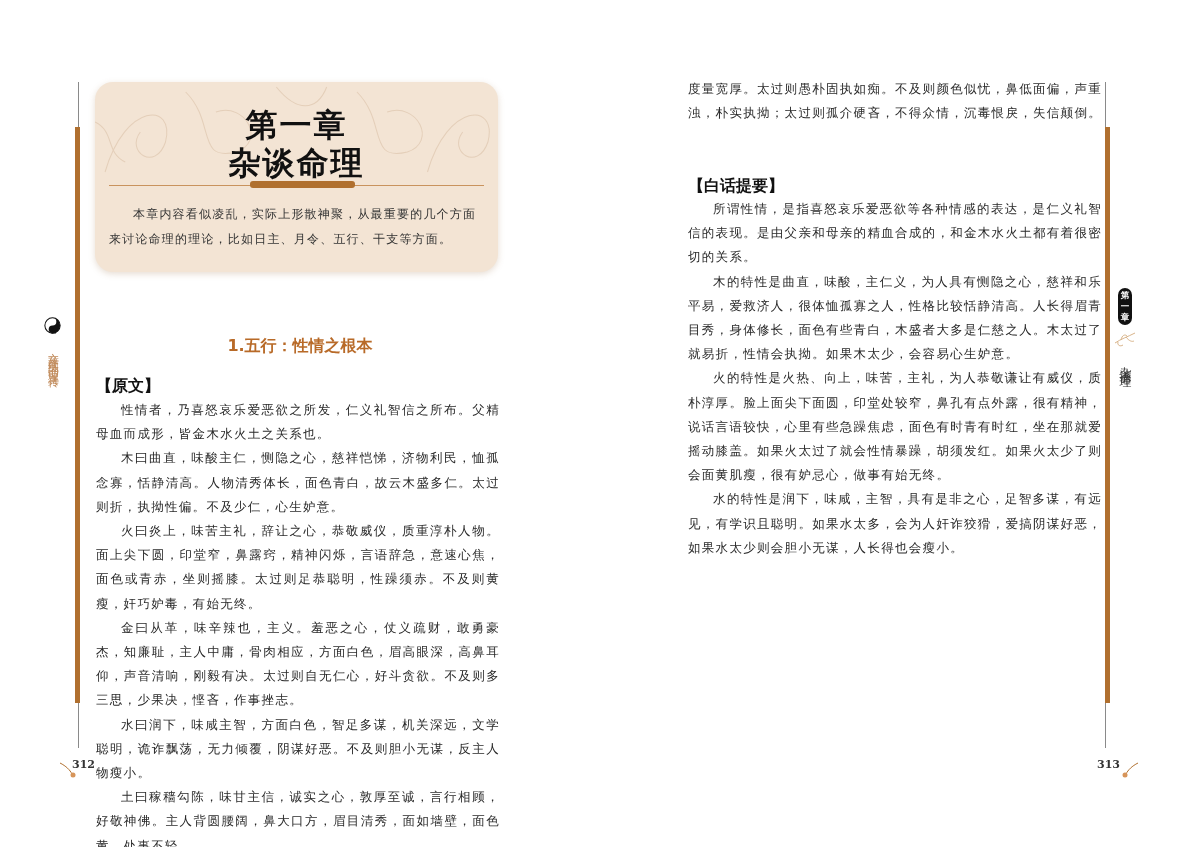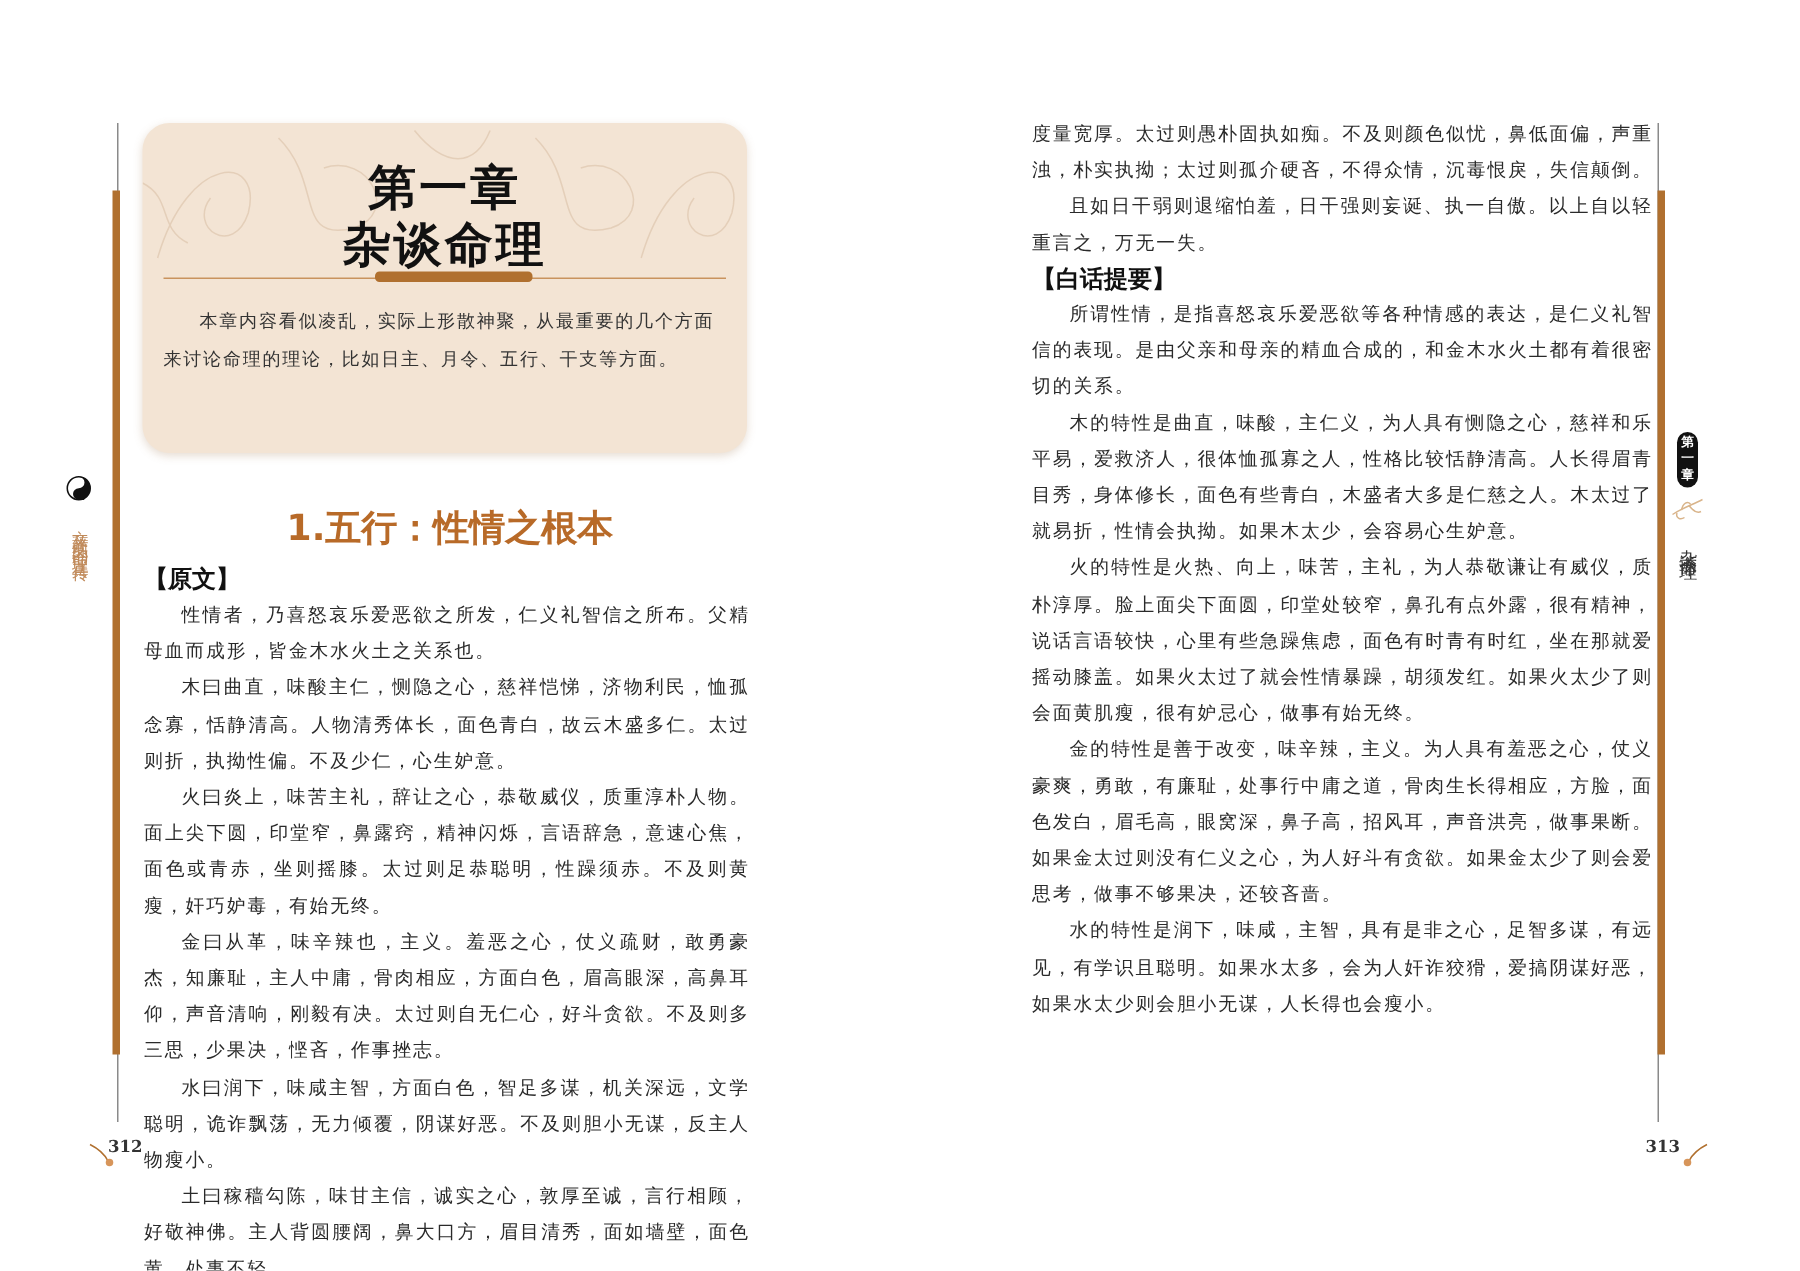--- a/index.html
+++ b/index.html
@@ -9,21 +9,21 @@
   }
   .page { position:absolute; top:0; height:847px; }
   .page-left { left:0; width:600px; }
   .page-right { left:600px; width:600px; }
 
   .rule-gray { position:absolute; width:1px; background:#8a8a8a; }
   .rule-brown { position:absolute; width:5px; background:#b0702f; }
 
   
   .chapter-box {
-    position:absolute; left:95px; top:82px; width:403px; height:220px;
+    position:absolute; left:95px; top:82px; width:403px; height:190px;
     background:#f3e4d4; border-radius:18px;
     box-shadow: 0 2px 6px rgba(160,120,80,0.25);
     overflow:hidden;
   }
   .chapter-box .pattern {
     position:absolute; left:0; top:0; width:100%; height:105px; opacity:0.35;
   }
   .chapter-num, .chapter-title {
     position:absolute; left:0; width:100%; text-align:center;
     font-family:"DejaVu Serif", serif; font-weight:bold; color:#111;
@@ -40,21 +40,21 @@
 
   .side-tab-left { position:absolute; left:42px; top:313px; width:20px; text-align:center; }
   .vol-label { font-size:11px; font-weight:bold; color:#222; line-height:12px; writing-mode:vertical-rl; margin:0 auto; }
   .yinyang { width:17px; height:17px; margin:4px auto; }
   .vertical-text {
     writing-mode:vertical-rl; font-size:11px; color:#c08a5a; letter-spacing:3px; margin:2px auto 0;
   }
 
   .section-title {
     position:absolute; left:0; width:100%; text-align:center; top:336px;
-    font-family:"DejaVu Sans", sans-serif; font-weight:bold; font-size:24px; color:#b86a28;
+    font-family:"DejaVu Sans", sans-serif; font-weight:bold; font-size:16px; color:#b86a28;
   }
   .label-heading {
     position:absolute; font-family:"DejaVu Sans", sans-serif; font-weight:bold; font-size:16px; color:#111;
   }
   .body-text {
     position:absolute; font-size:12.5px; line-height:24.2px; color:#2a2a2a; letter-spacing:1.3px;
   }
   .body-text p { margin:0; text-indent:2em; text-align:justify; }
   .body-text p.no-indent { text-indent:0; }
 
@@ -128,30 +128,28 @@
   </svg>
   <div class="page-number" style="left:72px; top:758px;">312</div>
 </div>
 
 <div class="page page-right">
   <div class="rule-gray" style="left:505px; top:82px; height:666px;"></div>
   <div class="rule-brown" style="left:505px; top:127px; height:576px;"></div>
 
   <div class="body-text" style="left:88px; top:77px; width:414px;">
     <p class="no-indent">度量宽厚。太过则愚朴固执如痴。不及则颜色似忧，鼻低面偏，声重浊，朴实执拗；太过则孤介硬吝，不得众情，沉毒恨戾，失信颠倒。</p>
-    <p>且如日干弱则退缩怕羞，日干强则妄诞、执一自傲。以上自以轻重言之，万无一失。</p>
   </div>
 
   <div class="label-heading" style="left:88px; top:176px;">【白话提要】</div>
 
   <div class="body-text" style="left:88px; top:197px; width:414px;">
     <p>所谓性情，是指喜怒哀乐爱恶欲等各种情感的表达，是仁义礼智信的表现。是由父亲和母亲的精血合成的，和金木水火土都有着很密切的关系。</p>
     <p>木的特性是曲直，味酸，主仁义，为人具有恻隐之心，慈祥和乐平易，爱救济人，很体恤孤寡之人，性格比较恬静清高。人长得眉青目秀，身体修长，面色有些青白，木盛者大多是仁慈之人。木太过了就易折，性情会执拗。如果木太少，会容易心生妒意。</p>
     <p>火的特性是火热、向上，味苦，主礼，为人恭敬谦让有威仪，质朴淳厚。脸上面尖下面圆，印堂处较窄，鼻孔有点外露，很有精神，说话言语较快，心里有些急躁焦虑，面色有时青有时红，坐在那就爱摇动膝盖。如果火太过了就会性情暴躁，胡须发红。如果火太少了则会面黄肌瘦，很有妒忌心，做事有始无终。</p>
-    <p>金的特性是善于改变，味辛辣，主义。为人具有羞恶之心，仗义豪爽，勇敢，有廉耻，处事行中庸之道，骨肉生长得相应，方脸，面色发白，眉毛高，眼窝深，鼻子高，招风耳，声音洪亮，做事果断。如果金太过则没有仁义之心，为人好斗有贪欲。如果金太少了则会爱思考，做事不够果决，还较吝啬。</p>
     <p>水的特性是润下，味咸，主智，具有是非之心，足智多谋，有远见，有学识且聪明。如果水太多，会为人奸诈狡猾，爱搞阴谋好恶，如果水太少则会胆小无谋，人长得也会瘦小。</p>
   </div>
 
   <div class="page-number" style="left:497px; top:758px;">313</div>
   <svg class="ornament" style="left:514px; top:760px;" width="26" height="20" viewBox="0 0 26 20">
     <path d="M24 3 C 18 6, 14 10, 12 14" stroke="#b0702f" stroke-width="1" fill="none"></path>
     <circle cx="11" cy="15" r="2.5" fill="#d7955a"></circle>
   </svg>
 </div>
 

